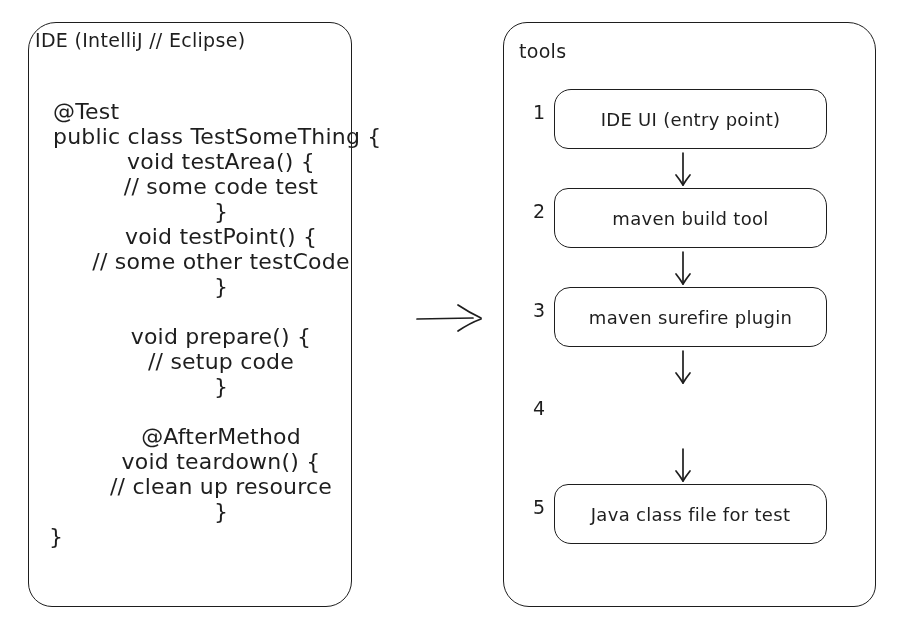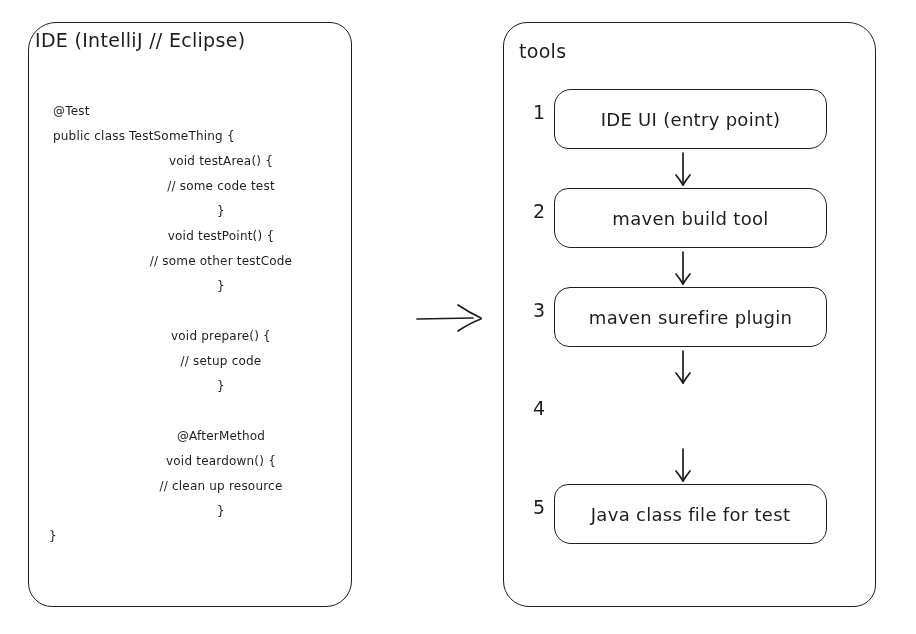--- a/index.html
+++ b/index.html
@@ -44,21 +44,21 @@
 
   
   .code {
     position: absolute;
     left: 0;
     top: 76px;
     width: 100%;
   }
   .code-line {
     height: 25px;
-    font-size: 12px;
+    font-size: 22px;
     letter-spacing: 0.2px;
     white-space: pre;
     line-height: 25px;
   }
   .ind-1 { padding-left: 24px; }
   .ind-2 { padding-left: 62px; text-align: center; }
   .ind-0 { padding-left: 20px; }
 
   
   .step { position: absolute; left: 0; width: 100%; height: 60px; }

